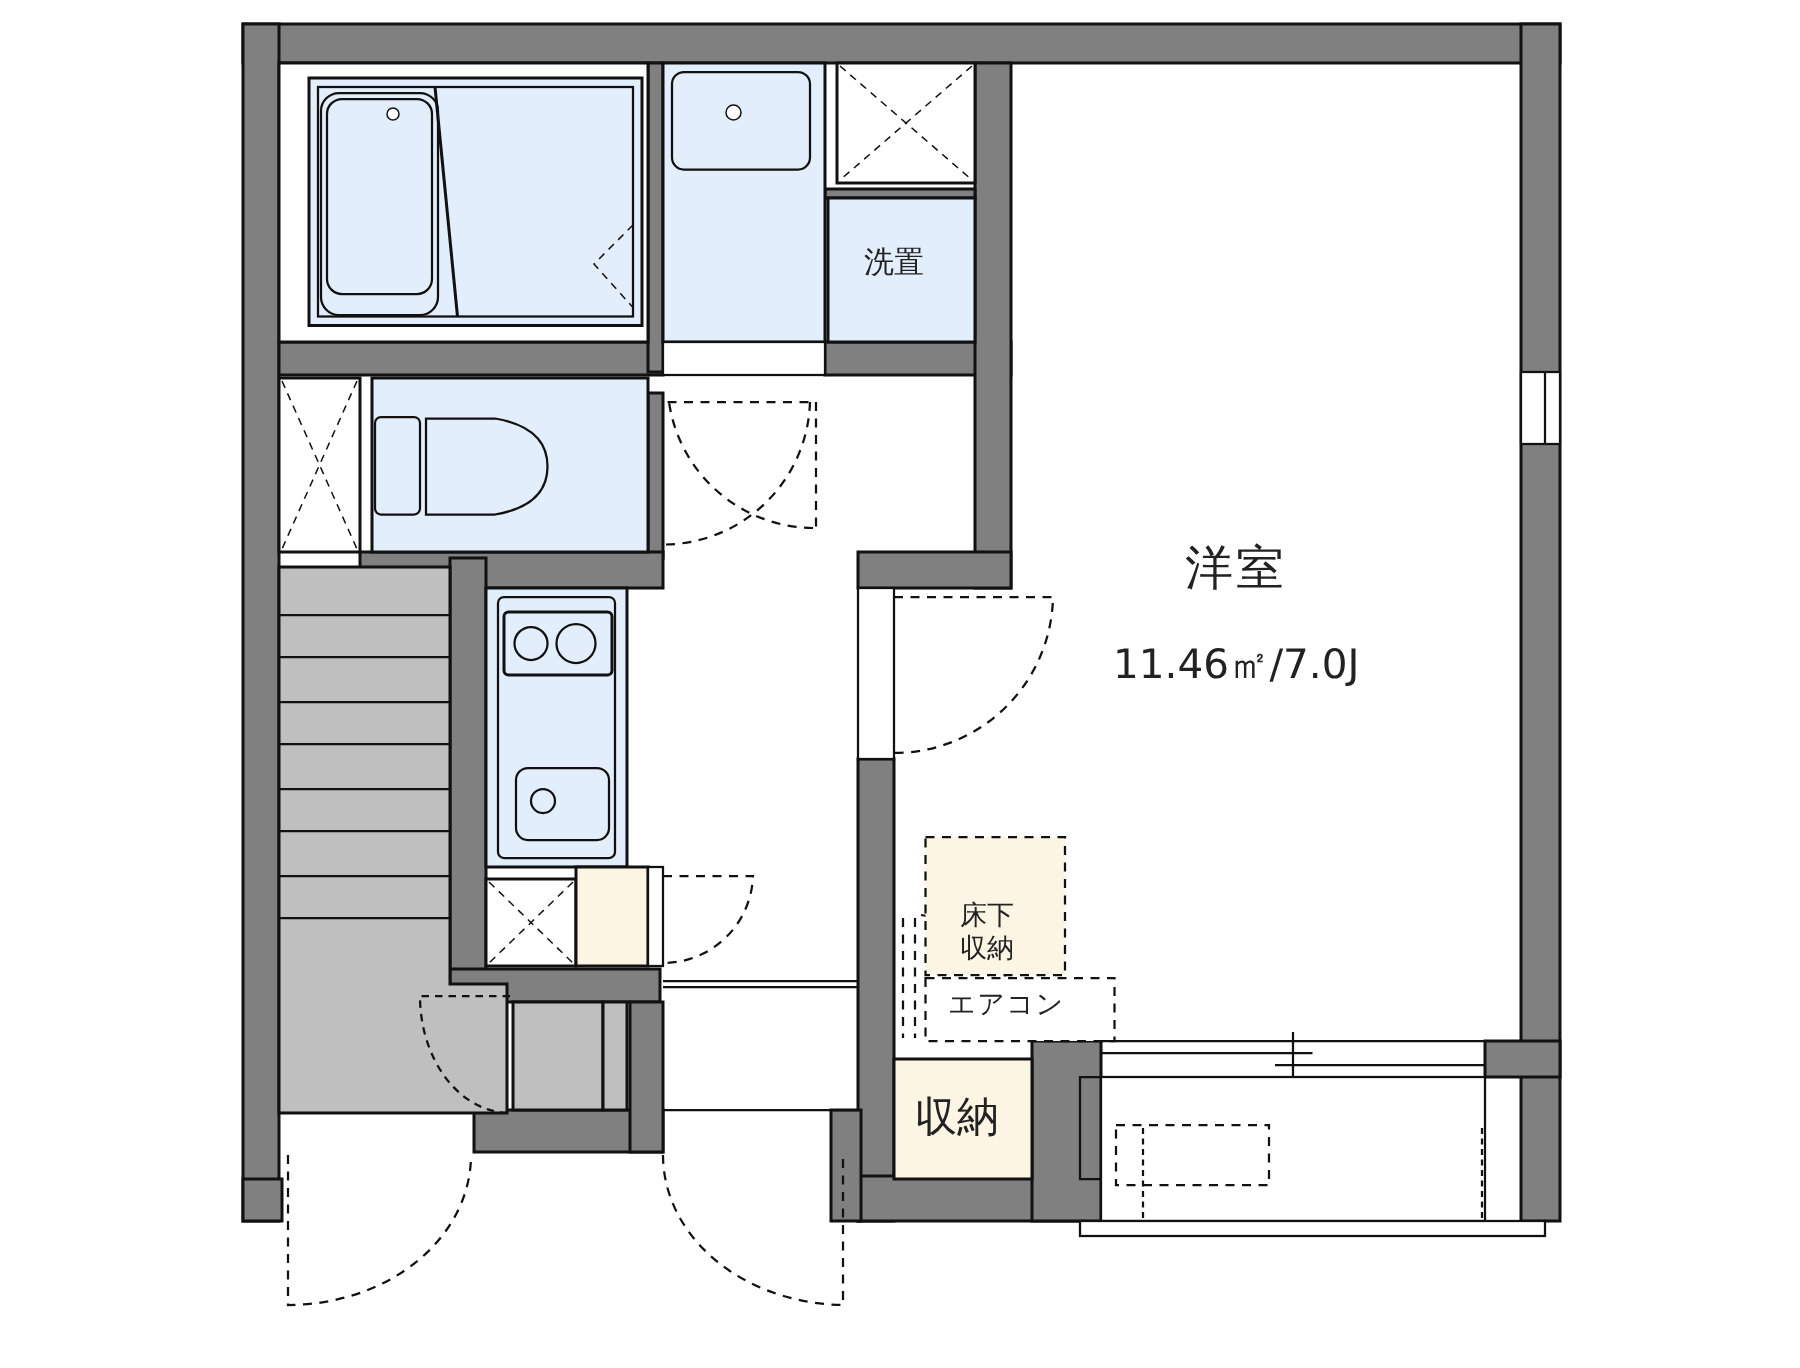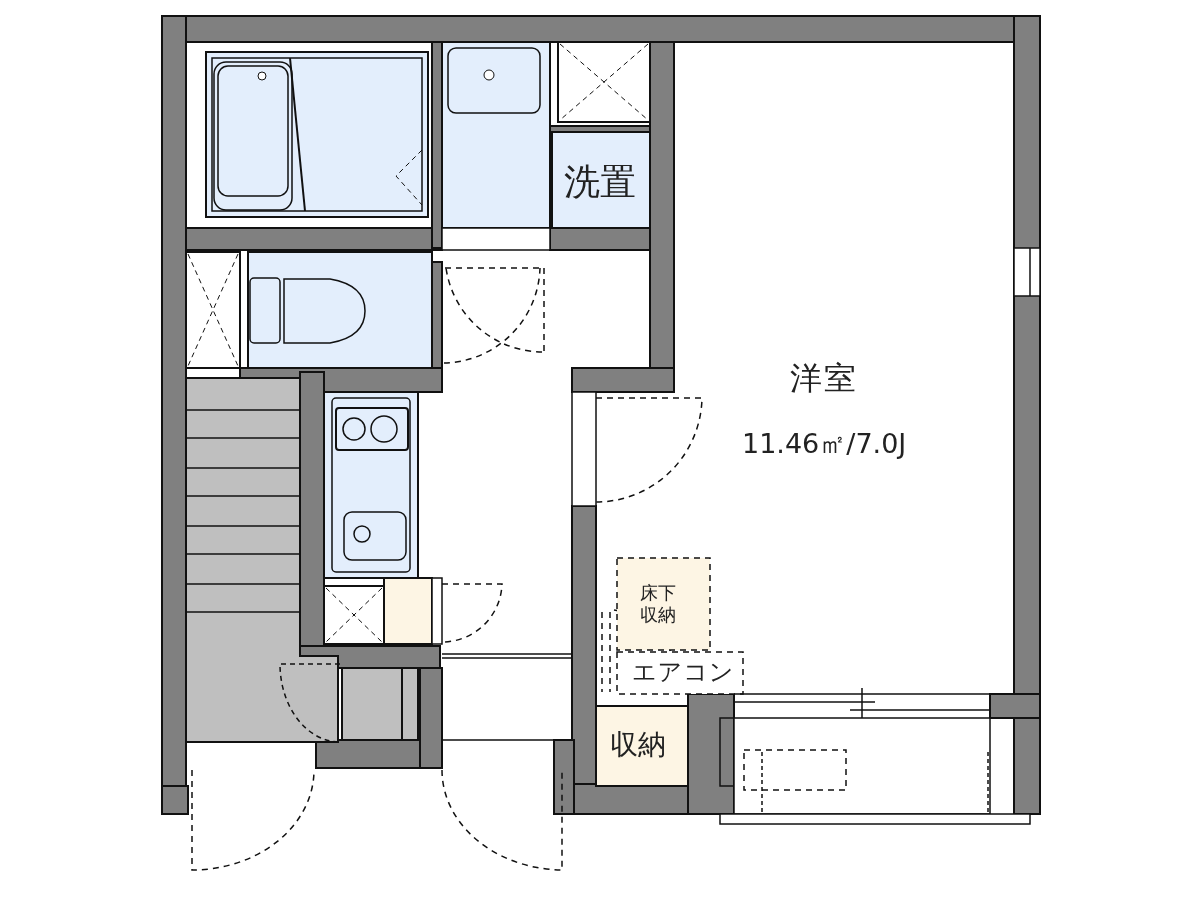--- a/index.html
+++ b/index.html
@@ -1,23 +1,23 @@
 <!DOCTYPE html>
 <html><head>
 <meta charset="utf-8">
 <style>
   html,body{margin:0;padding:0;background:#ffffff;}
   body{width:1200px;height:912px;position:relative;overflow:hidden;font-family:"DejaVu Sans","Liberation Sans",sans-serif;}
   svg{position:absolute;left:0;top:0;}
   .lbl{position:absolute;color:#222;white-space:nowrap;line-height:1;}
   .room-name{font-size:32px;left:790px;top:362px;letter-spacing:2px;}
   .room-area{font-size:27px;left:742px;top:430px;}
-  .wash{font-size:36px;left:564px;top:164px;}
-  .underfloor{font-size:18px;left:640px;top:582px;text-align:center;line-height:22px;}
-  .aircon{font-size:24px;left:632px;top:660px;letter-spacing:1px;font-family:Liberation Serif, serif;}
+  .wash{font-size:20px;left:576px;top:164px;}
+  .underfloor{font-size:18px;left:640px;top:600px;text-align:center;line-height:22px;}
+  .aircon{font-size:18px;left:632px;top:660px;letter-spacing:1px;font-family:Liberation Serif, serif;}
   .storage{font-size:28px;left:610px;top:731px;}
 </style>
 </head>
 <body>
 
 <svg width="1200" height="912" viewBox="0 0 1200 912">
 
   <g fill="#808080" stroke="#111" stroke-width="2">
     <rect x="162" y="16" width="878" height="26"></rect>
     <rect x="162" y="16" width="24" height="798"></rect>

